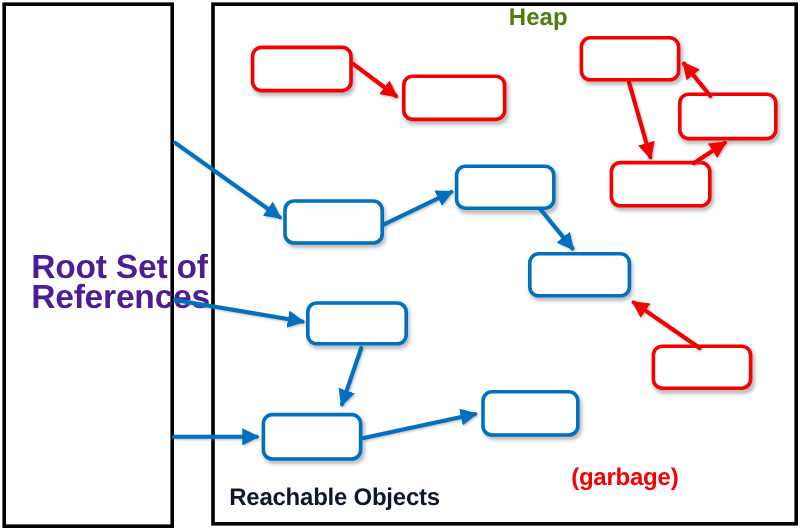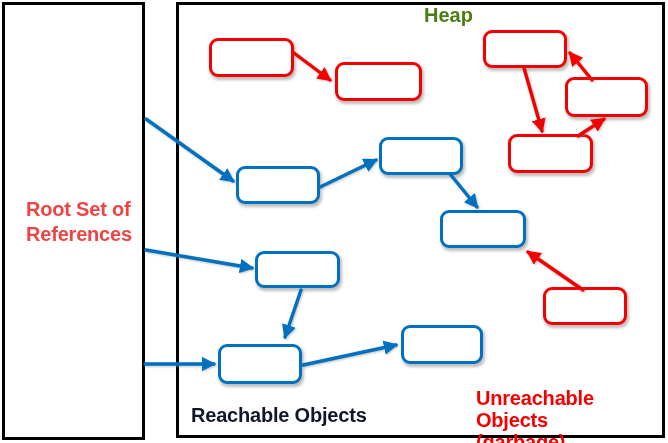--- a/index.html
+++ b/index.html
@@ -3,22 +3,22 @@
 <meta charset="utf-8">
 <style>
   html,body{margin:0;padding:0;background:#fff;}
   body{width:668px;height:443px;font-family:"Liberation Sans","DejaVu Sans",sans-serif;}
   .stage{position:relative;width:668px;height:443px;background:#fff;overflow:hidden;}
   .outer-box{position:absolute;box-sizing:border-box;border:3px solid #000;background:#fff;}
   .root-box{left:2px;top:2px;width:143px;height:438px;}
   .heap-box{left:176px;top:2px;width:489px;height:436px;}
   .heap-title{position:absolute;left:176px;top:4px;width:489px;text-align:center;
               font-size:20px;font-weight:600;color:#4d7c0f;margin-left:28px;}
-  .root-label{position:absolute;left:26px;top:197px;font-size:20px;font-weight:600;
-              color:#ef4444;line-height:25px;letter-spacing:-0.2px;}
+  .root-label{position:absolute;left:26px;top:210px;font-size:28px;font-weight:600;
+              color:#4c1d95;line-height:25px;letter-spacing:-0.2px;}
   .legend{position:absolute;font-size:20px;font-weight:600;line-height:22px;letter-spacing:-0.2px;}
   .legend.reachable{left:191px;top:404px;}
   .legend.unreachable{left:476px;top:387px;}
   .nodes{position:absolute;left:0;top:0;width:668px;height:443px;}
   .node{position:absolute;box-sizing:border-box;border:3px solid;border-radius:9px;
         background:#fff;box-shadow:1.5px 2.5px 3px rgba(110,110,110,0.45);}
   svg.edges{position:absolute;left:0;top:0;pointer-events:none;
             filter:drop-shadow(1px 1.5px 1px rgba(125,125,125,0.5));}
 </style>
 </head>
@@ -73,17 +73,16 @@
       <line x1="294" y1="53" x2="330" y2="80" stroke="#F40000" stroke-width="3.4" stroke-linecap="round" marker-end="url(#arrow-red)"></line>
       <line x1="524" y1="68" x2="542" y2="131" stroke="#F40000" stroke-width="3.4" stroke-linecap="round" marker-end="url(#arrow-red)"></line>
       <line x1="592" y1="80" x2="570" y2="53" stroke="#F40000" stroke-width="3.4" stroke-linecap="round" marker-end="url(#arrow-red)"></line>
       <line x1="578" y1="136" x2="604" y2="119" stroke="#F40000" stroke-width="3.4" stroke-linecap="round" marker-end="url(#arrow-red)"></line>
       <line x1="583" y1="290" x2="528" y2="252" stroke="#F40000" stroke-width="3.4" stroke-linecap="round" marker-end="url(#arrow-red)"></line>
     </svg>
 
   <div class="legend reachable" style="color: #0f172a;">Reachable Objects</div>
 
   <div class="legend unreachable" style="color: rgb(244, 0, 0);">
-    <div>Unreachable Objects</div>
     <div>(garbage)</div>
   </div>
 
 </div>
 
 </body></html>

